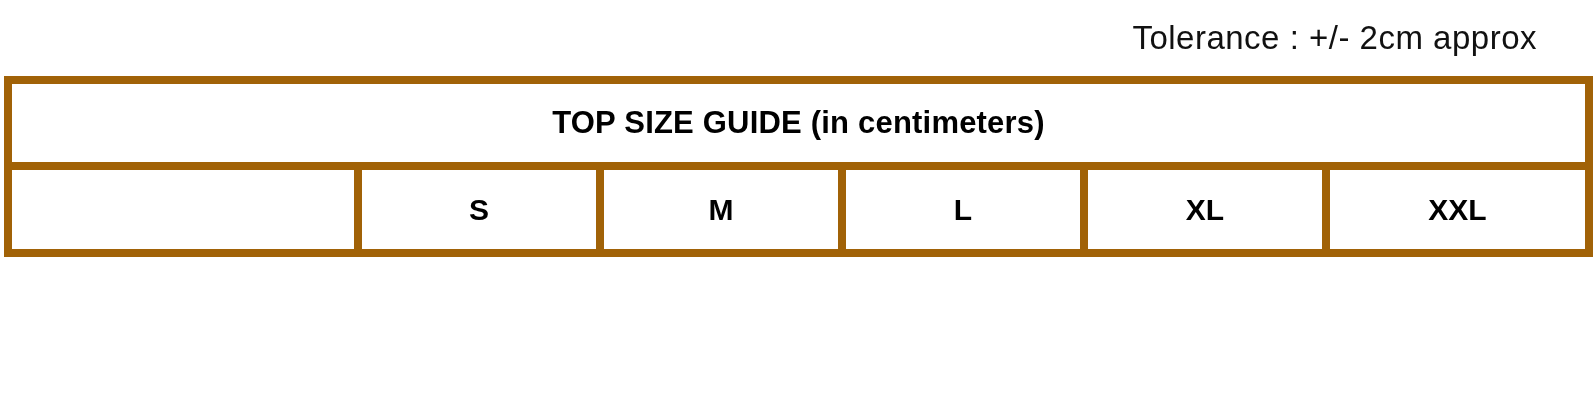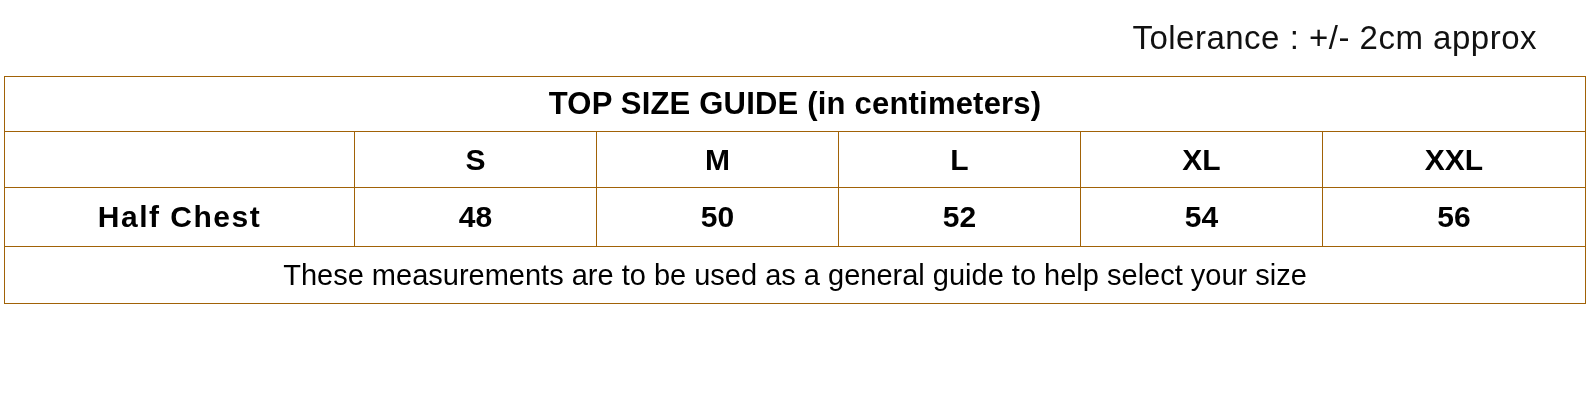--- a/index.html
+++ b/index.html
@@ -35,24 +35,24 @@
     color: #111111;
     white-space: pre;
   }
   table.size-table {
     border-collapse: collapse;
     width: 1581px;
     margin-left: 4px;
     table-layout: fixed;
   }
   table.size-table td {
-    border: 1px solid #a16207;
+    border: 8px solid #a16207;
     text-align: center;
     vertical-align: middle;
-    padding: 0;
+    padding: 12px;
   }
   .title-cell {
     height: 54px;
     font-size: 31px;
     font-weight: bold;
     letter-spacing: 0.2px;
   }
   .hdr-cell {
     height: 55px;
     font-size: 30px;
@@ -107,27 +107,16 @@
         <td class="title-cell" colspan="6">TOP SIZE GUIDE (in centimeters)</td>
       </tr>
       <tr>
         <td class="hdr-blank"></td>
         <td class="hdr-cell">S</td>
         <td class="hdr-cell">M</td>
         <td class="hdr-cell">L</td>
         <td class="hdr-cell">XL</td>
         <td class="hdr-cell">XXL</td>
       </tr>
-      <tr>
-        <td class="row-label">Half Chest</td>
-        <td class="val-cell">48</td>
-        <td class="val-cell">50</td>
-        <td class="val-cell">52</td>
-        <td class="val-cell">54</td>
-        <td class="val-cell">56</td>
-      </tr>
-      <tr>
-        <td class="footer-cell" colspan="6">These measurements are to be used as a general guide to help select your size</td>
-      </tr>
     </tbody>
   </table>
 
 </div>
 
 </body></html>

